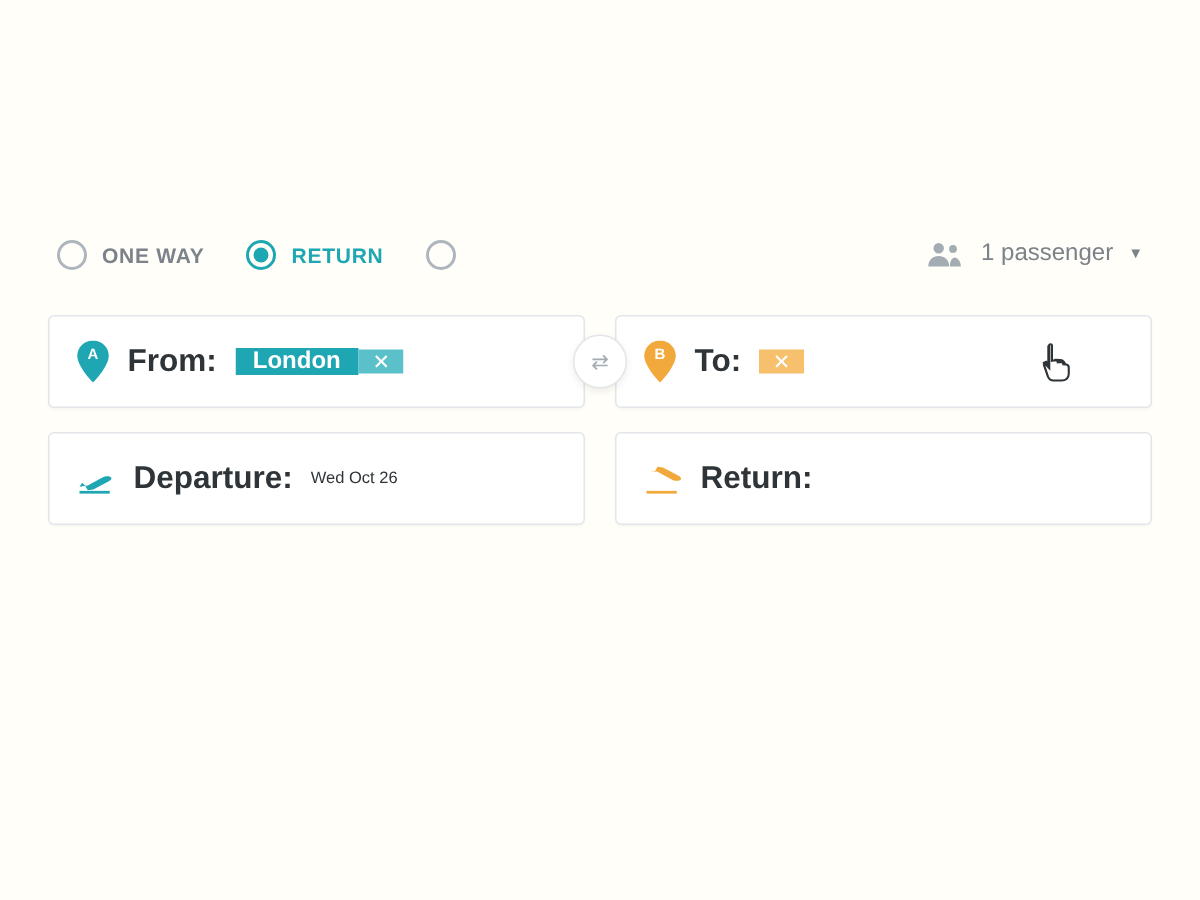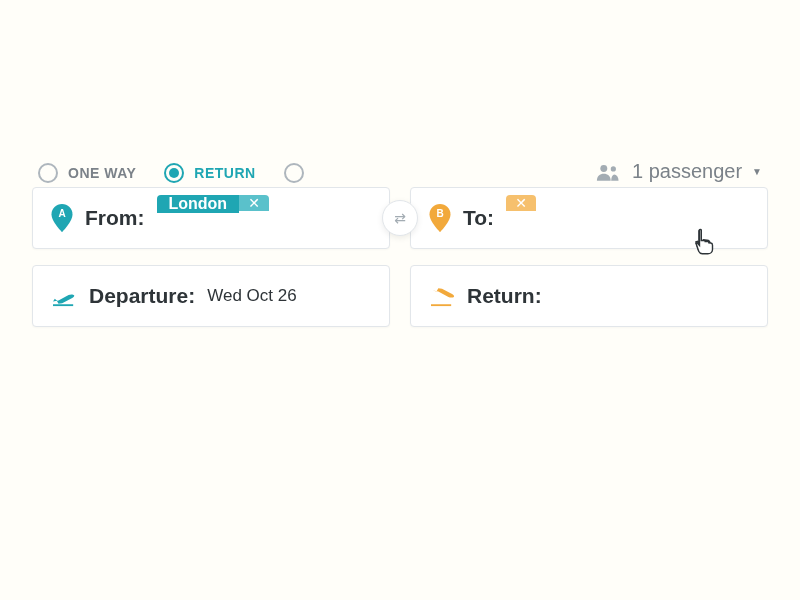--- a/index.html
+++ b/index.html
@@ -8,44 +8,44 @@
     --orange-light:#f6c06d;
     --teal-light:#5ac1cb;
     --gray-text:#7b8289;
     --gray-strong:#4c5156;
     --border:#e2e6ea;
     --bg:#fffef9;
   }
   *{box-sizing:border-box;font-family:Arial,Helvetica,sans-serif}
   body{margin:0;background:var(--bg);width:800px;height:600px;overflow:hidden}
   .wrap{padding:160px 32px 0 32px}
-  .topbar{display:flex;align-items:flex-end;justify-content:space-between;margin-bottom:4px;padding:0 6px}
+  .topbar{display:flex;align-items:flex-start;justify-content:space-between;margin-bottom:30px;padding:0 6px}
   .trip-types{display:flex;gap:28px;align-items:center}
   .radio{display:flex;align-items:center;gap:10px;cursor:pointer}
   .radio .circ{width:20px;height:20px;border-radius:50%;border:2px solid #aeb6bd;position:relative;flex-shrink:0}
   .radio.selected .circ{border-color:var(--teal)}
   .radio.selected .circ::after{content:"";position:absolute;inset:3px;border-radius:50%;background:var(--teal)}
   .radio .lbl{font-size:14px;font-weight:700;color:var(--gray-text);letter-spacing:.5px}
   .radio.selected .lbl{color:var(--teal)}
   .passengers{display:flex;align-items:center;gap:10px;cursor:pointer;color:var(--gray-text)}
-  .passengers .txt{font-size:20px;font-weight:500}
+  .passengers .txt{font-size:16px;font-weight:500}
   .passengers .chev{font-size:10px}
   .ppl-icon{width:26px;height:18px}
   .ppl-icon svg{width:100%;height:100%;fill:#a3acb3}
 
   .row{display:flex;gap:20px;position:relative;margin-bottom:16px}
   .card{flex:1;background:#fff;border:1px solid var(--border);border-radius:4px;padding:0 18px;height:62px;display:flex;align-items:center;gap:12px;box-shadow:0 1px 2px rgba(0,0,0,.03)}
   .card .label{font-size:21px;font-weight:600;color:#2e3438}
-  .card .value{font-size:17px;font-weight:500;color:#2e3438}
+  .card .value{font-size:11px;font-weight:500;color:#2e3438}
 
   .pin{width:22px;height:28px;flex-shrink:0;position:relative}
   .pin svg{width:100%;height:100%}
   .pin .letter{position:absolute;inset:0;display:flex;align-items:flex-start;justify-content:center;padding-top:4px;font-size:10px;font-weight:700;color:#fff}
 
-  .chip{display:flex;align-items:flex-start;border-radius:4px;overflow:hidden;height:46px}
+  .chip{display:flex;align-items:center;border-radius:4px;overflow:hidden;height:46px}
   .chip .chip-label{padding:0 12px;display:flex;align-items:center;font-size:16px;font-weight:700;color:#fff}
   .chip .chip-x{width:30px;display:flex;align-items:center;justify-content:center;color:#fff;font-size:14px;cursor:pointer}
   .chip.teal .chip-label{background:var(--teal)}
   .chip.teal .chip-x{background:var(--teal-light)}
   .chip.orange .chip-label{background:var(--orange)}
   .chip.orange .chip-x{background:var(--orange-light)}
 
   .swap{position:absolute;left:50%;top:50%;transform:translate(-50%,-50%);width:36px;height:36px;border-radius:50%;background:#fff;border:1px solid var(--border);box-shadow:0 2px 6px rgba(0,0,0,.08);display:flex;align-items:center;justify-content:center;cursor:pointer;z-index:3;color:#a3acb3;font-size:14px}
 
   .plane-icon{width:26px;height:22px;flex-shrink:0}

